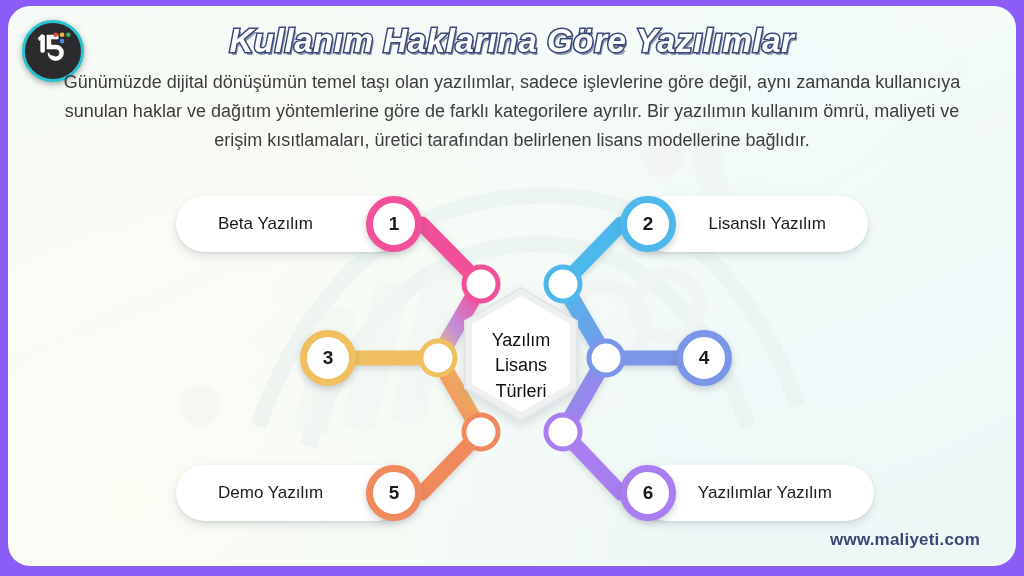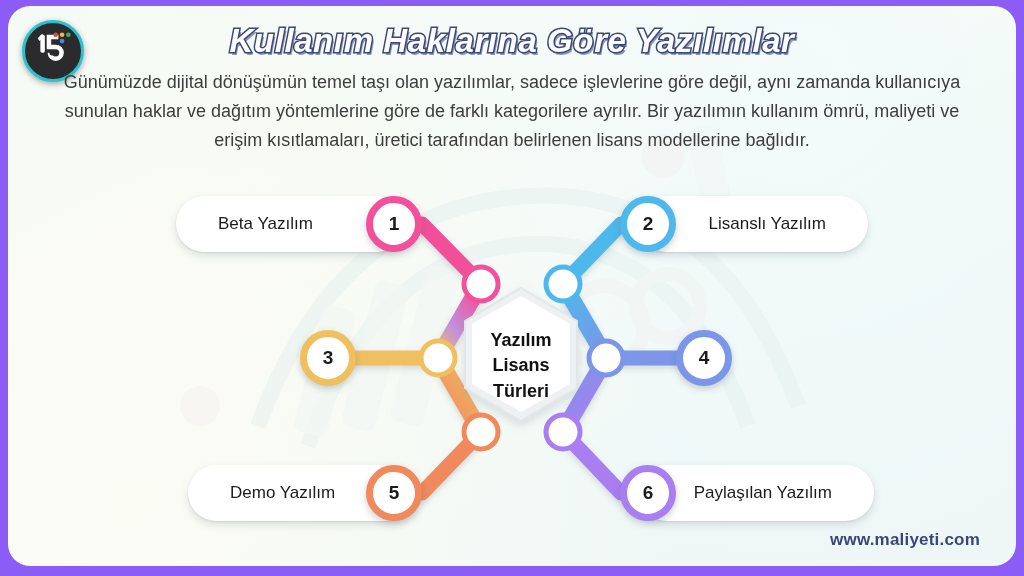--- a/index.html
+++ b/index.html
@@ -129,21 +129,21 @@
     position: absolute;
     left: 455px; top: 135px;
     width: 116px; height: 130px;
     display: flex;
     flex-direction: column;
     align-items: center;
     justify-content: center;
     gap: 2px;
     z-index: 5;
     font-size: 18px;
-    font-weight: 700;
+    font-weight: 400;
     color: #111;
     line-height: 1.28;
   }
 
   
   .footer-url {
     position: absolute;
     right: 36px; bottom: 16px;
     font-size: 17px;
     font-weight: 700;
@@ -297,27 +297,27 @@
       <div class="badge" style="left:292px; top:164px;">
         <span class="ring" style="--c:#f0c060"></span>
         <span class="num">3</span>
       </div>
 
       <div class="badge" style="left:668px; top:164px;">
         <span class="ring" style="--c:#7b96e8"></span>
         <span class="num">4</span>
       </div>
 
-      <div class="pill left" style="left:180px; top:299px; width:230px;">Demo Yazılım</div>
+      <div class="pill left" style="left:168px; top:299px; width:230px;">Demo Yazılım</div>
       <div class="badge" style="left:358px; top:299px;">
         <span class="ring" style="--c:#f08a5d"></span>
         <span class="num">5</span>
       </div>
 
-      <div class="pill right" style="left:630px; top:299px; width:236px;">Paylaşılan Yazılım</div>
+      <div class="pill right" style="left:630px; top:299px; width:236px;">Yazılımlar Yazılım</div>
       <div class="badge" style="left:612px; top:299px;">
         <span class="ring" style="--c:#a87ef0"></span>
         <span class="num">6</span>
       </div>
     </div>
 
     <div class="footer-url">www.maliyeti.com</div>
 
   </div>
 </div>

